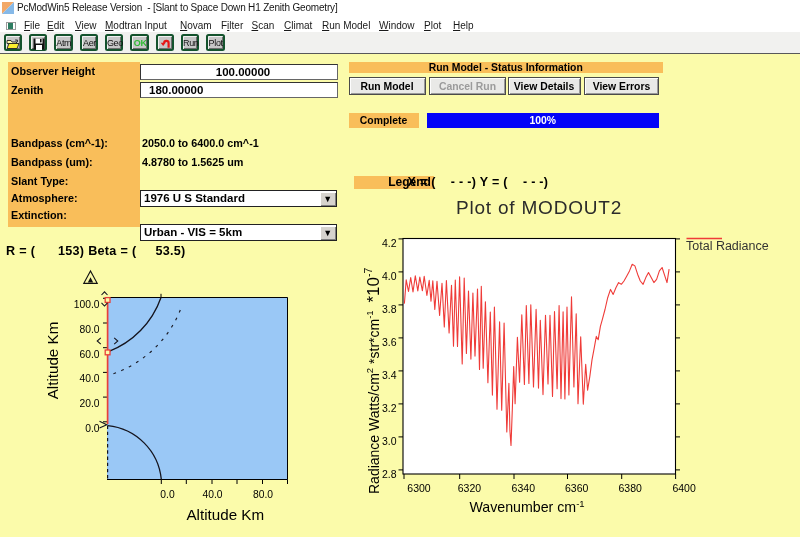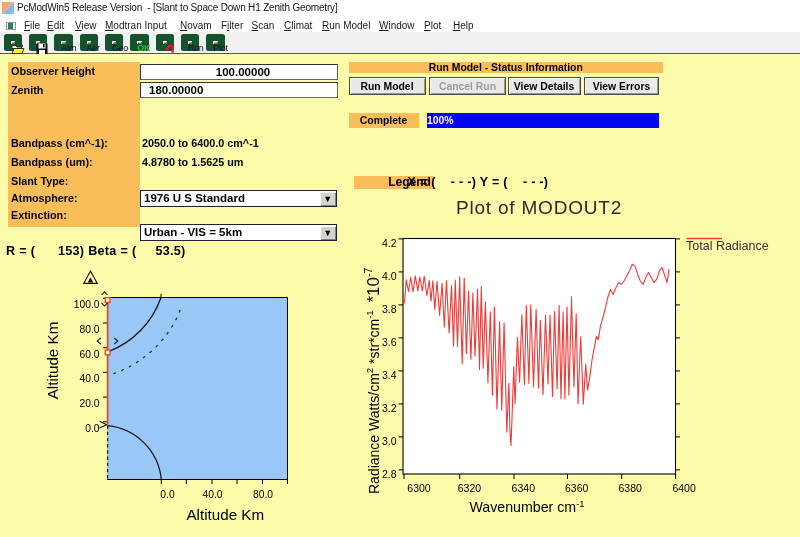--- a/index.html
+++ b/index.html
@@ -5,21 +5,21 @@
 html,body{margin:0;padding:0;}
 body{width:800px;height:537px;overflow:hidden;font-family:"Liberation Sans",sans-serif;}
 .abs{position:absolute;}
 #app{position:relative;width:800px;height:537px;background:#FBFBAA;}
 #titlebar{left:0;top:0;width:800px;height:15px;background:#fff;}
 #titletxt{left:17px;top:2px;font-size:10px;color:#151515;white-space:nowrap;letter-spacing:-0.18px;}
 #menubar{left:0;top:15px;width:800px;height:17px;background:#fff;}
 .mi{top:20px;font-size:10px;color:#1a1a1a;white-space:nowrap;}
 .mi u{text-decoration:underline;text-underline-offset:1px;}
 #toolbar{left:0;top:32px;width:800px;height:22px;background:#f1f1ef;border-bottom:1px solid #58585a;box-sizing:border-box;}
-.tbtn{top:34px;width:18.5px;height:16.5px;background:#c7c7c7;border:7px solid #14532d;border-radius:2.5px;box-sizing:border-box;box-shadow:inset 1px 1px 0 #f0f0f0,inset -1px -1px 0 #6f6f6f;text-align:right;font-size:9px;color:#111;line-height:14.5px;letter-spacing:-0.3px;}
+.tbtn{top:34px;width:18.5px;height:16.5px;background:#c7c7c7;border:2px solid #14532d;border-radius:2.5px;box-sizing:border-box;box-shadow:inset 1px 1px 0 #f0f0f0,inset -1px -1px 0 #6f6f6f;text-align:right;font-size:9px;color:#111;line-height:14.5px;letter-spacing:-0.3px;}
 #content{left:0;top:54px;width:800px;height:381px;background:#FBFBAA;}
 #opanel{left:8px;top:8px;width:131.5px;height:164.5px;background:#F9BE5A;}
 .lbl{font-weight:bold;font-size:10.8px;color:#000;white-space:nowrap;}
 .inp{left:140px;width:198px;height:16px;background:#fff;border:1px solid #666;border-top-color:#333;border-left-color:#333;box-sizing:border-box;font-weight:bold;font-size:11.5px;line-height:14px;padding-left:8px;}
 .combo{left:140px;width:197px;height:16.5px;background:#fff;border:1px solid #222;box-sizing:border-box;font-weight:bold;font-size:11.5px;line-height:14.5px;padding-left:3px;}
 .cbtn{position:absolute;right:0.5px;top:0.5px;width:15.5px;height:14px;background:#d6d3ce;box-shadow:inset 1px 1px 0 #fff,inset -1px -1px 0 #808080;text-align:center;font-size:9px;line-height:14.5px;color:#000;}
 .obox{background:#F9BE5A;font-weight:bold;font-size:10.4px;color:#000;text-align:center;}
 .wbtn{background:#e9e9e7;border:1px solid #4a4a4a;box-sizing:border-box;box-shadow:inset 1px 1px 0 #fdfdfd,inset -1px -1px 0 #9a9a9a;font-weight:bold;font-size:10.4px;color:#000;text-align:center;}
 </style>
 </head>
@@ -93,21 +93,21 @@
     <div class="abs lbl" style="left:142px;top:101.5px;">4.8780 to 1.5625 um</div>
     <div class="abs combo" style="top:136px;">1976 U S Standard<span class="cbtn">▼</span></div>
     <div class="abs combo" style="top:154px;margin-top:16px;">Urban - VIS = 5km<span class="cbtn">▼</span></div>
 
     <div class="abs obox" style="left:348.5px;top:7.5px;width:314.5px;height:11px;line-height:11.5px;">Run Model - Status Information</div>
     <div class="abs wbtn" style="left:348.5px;top:23px;width:77px;height:17.5px;line-height:17px;">Run Model</div>
     <div class="abs wbtn" style="left:429px;top:23px;width:77px;height:17.5px;line-height:17px;color:#9b9b9b;">Cancel Run</div>
     <div class="abs wbtn" style="left:507.5px;top:23px;width:73px;height:17.5px;line-height:17px;">View Details</div>
     <div class="abs wbtn" style="left:584px;top:23px;width:75px;height:17.5px;line-height:17px;">View Errors</div>
     <div class="abs obox" style="left:348.5px;top:59px;width:70px;height:15.3px;line-height:15.8px;">Complete</div>
-    <div class="abs" style="left:427px;top:59px;width:231.5px;height:15.3px;background:#0404F8;color:#fff;font-weight:bold;font-size:10.4px;text-align:left;line-height:15.8px;">100%</div>
+    <div class="abs" style="left:427px;top:59px;width:231.5px;height:15.3px;background:#0404F8;color:#fff;font-weight:bold;font-size:10.4px;text-align:center;line-height:15.8px;">100%</div>
 
     <div class="abs obox" style="left:353.5px;top:121.5px;width:48px;height:13px;font-size:12px;line-height:13.5px;padding-left:32px;">Legend</div>
     <div class="abs lbl" style="left:407.5px;top:121px;font-size:12.5px;letter-spacing:0.3px;">X = (&nbsp;&nbsp;&nbsp;&nbsp;- - -) Y = (&nbsp;&nbsp;&nbsp;&nbsp;- - -)</div>
     <div class="abs lbl" style="left:6px;top:190px;font-size:12.6px;letter-spacing:0.3px;">R = (&nbsp;&nbsp;&nbsp;&nbsp;&nbsp;&nbsp;153) Beta = (&nbsp;&nbsp;&nbsp;&nbsp;&nbsp;53.5)</div>
     <div class="abs" style="left:454px;top:143px;width:170px;text-align:center;font-size:19px;color:#2b2b2b;letter-spacing:0.8px;white-space:nowrap;">Plot of MODOUT2</div>
 
     <svg class="abs" style="left:30px;top:186px" width="280" height="290" viewBox="30 240 280 290">
   <rect x="107" y="297" width="181" height="183" fill="#9AC8F6"></rect>
   <path d="M 107,297.5 H 287.5 V 479.5 H 107" fill="none" stroke="#000" stroke-width="1"></path>
   <g stroke="#000" stroke-width="1">

